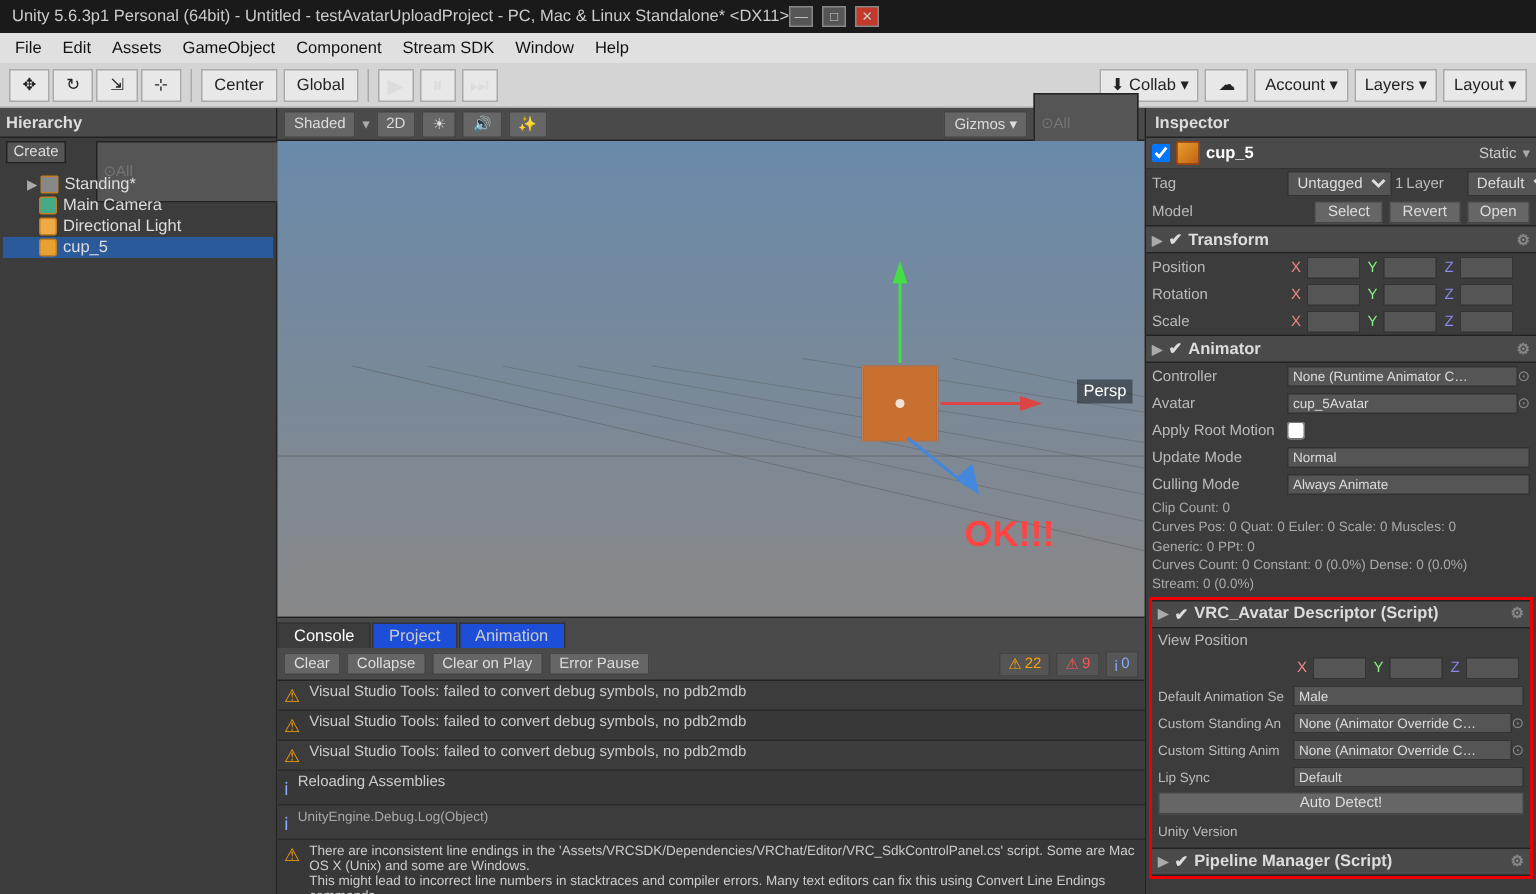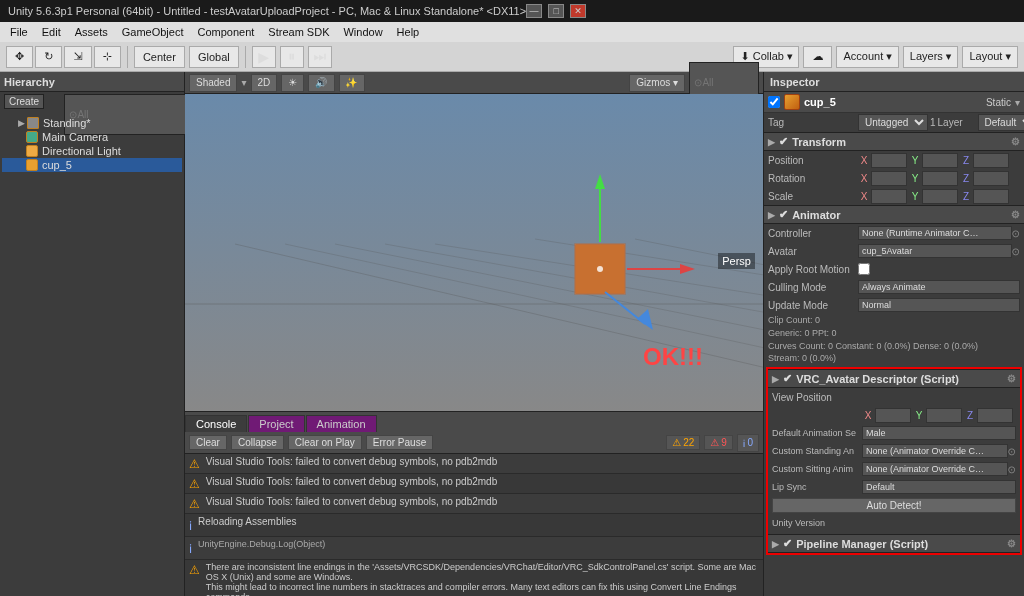--- a/index.html
+++ b/index.html
@@ -294,21 +294,21 @@
       background: #3c3c3c;
     }
     .console-tabs {
       display: flex;
       background: #4a4a4a;
       height: 20px;
       align-items: flex-end;
     }
     .console-tab {
       padding: 2px 10px;
-      background: #701a75;
+      background: #1d4ed8;
       border: 1px solid #333;
       border-bottom: none;
       cursor: pointer;
       font-size: 11px;
       color: #ccc;
       margin-right: 1px;
     }
     .console-tab.active {
       background: #3c3c3c;
       color: #fff;
@@ -681,20 +681,28 @@
         <select class="layer-select" style="flex:1;">
           <option>Untagged</option>
         </select>
         <span style="width:8px; font-size:10px; color:#bbb; margin:0 2px;">1</span>
         <span class="inspector-label" style="width:40px;">Layer</span>
         <select class="layer-select" style="flex:1;">
           <option>Default</option>
         </select>
       </div>
 
+      <div class="inspector-row">
+        <span class="inspector-label">Model</span>
+        <div class="model-btns">
+          <button class="model-btn">Select</button>
+          <button class="model-btn">Revert</button>
+          <button class="model-btn">Open</button>
+        </div>
+      </div>
 
       <div class="section-header">
         <span class="section-icon">▶</span>
         <span>✔</span>
         <span>Transform</span>
         <span style="margin-left:auto; color:#888; font-size:10px;">⚙</span>
       </div>
       <div class="inspector-row">
         <span class="inspector-label">Position</span>
         <div class="xyz-fields">
@@ -761,29 +769,32 @@
       <div class="inspector-row">
         <span class="inspector-label">Avatar</span>
         <div class="inspector-value" style="font-size:9px;">cup_5Avatar</div>
         <span style="color:#888;font-size:10px;">⊙</span>
       </div>
       <div class="inspector-row">
         <span class="inspector-label">Apply Root Motion</span>
         <input type="checkbox" style="width: 12px; height: 12px;">
       </div>
       <div class="inspector-row">
+        <span class="inspector-label">Update Mode</span>
+        <div class="inspector-value" style="font-size:9px;">Normal</div>
+      </div>
+      <div class="inspector-row">
         <span class="inspector-label">Culling Mode</span>
         <div class="inspector-value" style="font-size:9px;">Always Animate</div>
       </div>
-      <div class="inspector-row">
-        <span class="inspector-label">Update Mode</span>
-        <div class="inspector-value" style="font-size:9px;">Normal</div>
-      </div>
       <div class="inspector-small-row">
         <span>Clip Count: 0</span>
+      </div>
+      <div class="inspector-small-row">
+        <span>Curves Pos: 0 Quat: 0 Euler: 0 Scale: 0 Muscles: 0</span>
       </div>
       <div class="inspector-small-row">
         <span>Generic: 0 PPt: 0</span>
       </div>
       <div class="inspector-small-row">
         <span>Curves Count: 0 Constant: 0 (0.0%) Dense: 0 (0.0%)</span>
       </div>
       <div class="inspector-small-row">
         <span>Stream: 0 (0.0%)</span>
       </div>

